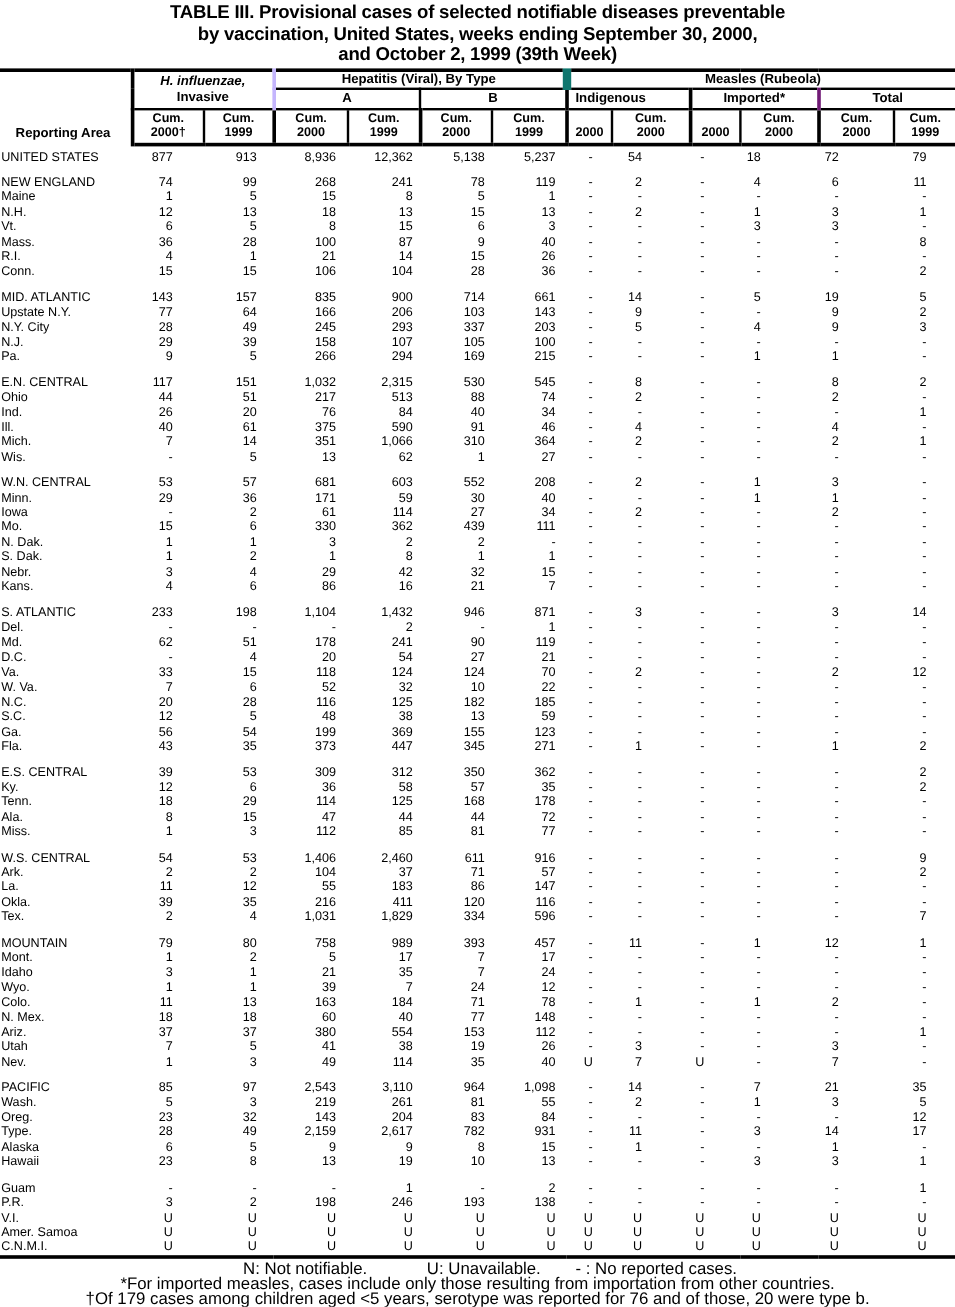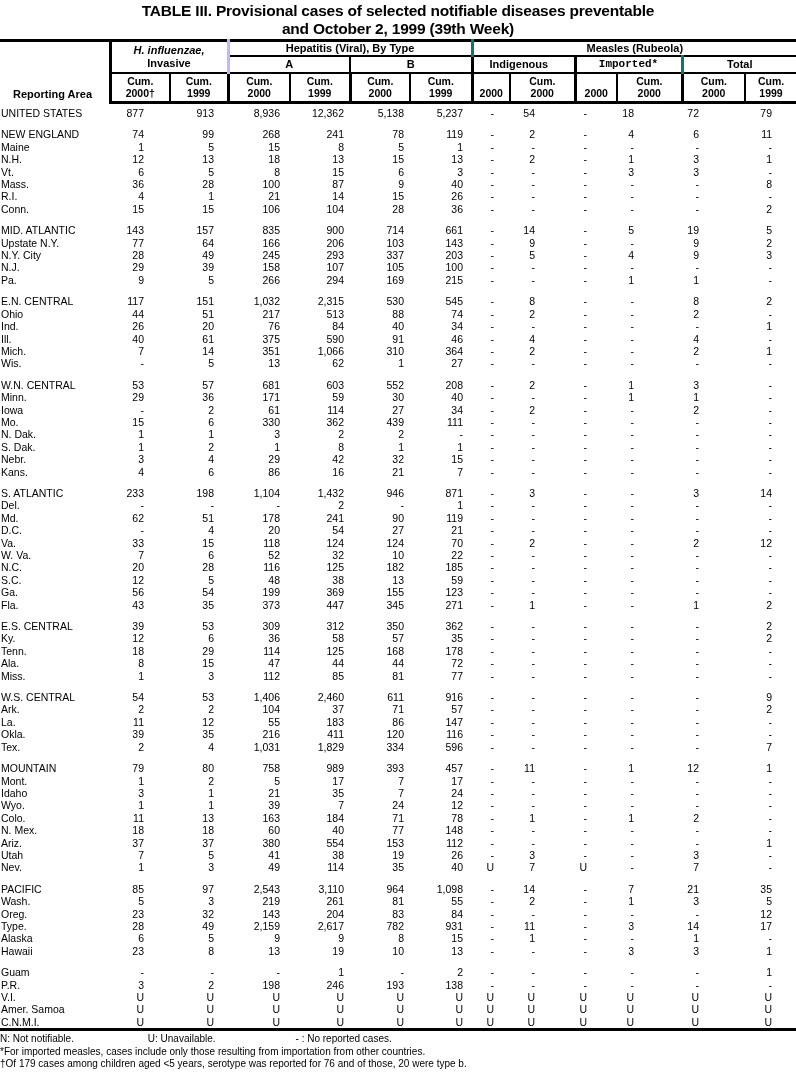--- a/index.html
+++ b/index.html
@@ -42,27 +42,27 @@
   th.ra {
     text-align: left;
     vertical-align: bottom;
     padding: 0 0 2px 13px;
     border-right: 3px solid #000;
     font-size: 11px;
   }
   th.hib { border-right: 3px solid #c4b5fd; border-bottom: 2px solid #000; }
   th.hib .line { display: block; }
   .it { font-style: italic; }
-  th.hep { border-right: 3px solid #0f766e; border-bottom: 2px solid #000; }
+  th.hep { border-right: 7px solid #0f766e; border-bottom: 2px solid #000; }
   th.mea { border-bottom: 2px solid #000; }
   tr.subrow th { border-bottom: 2px solid #000; height: 17px; }
   th.subA { border-right: 2px solid #000; }
   th.subB { border-right: 3px solid #000; }
-  th.subI { border-right: 3px solid #000; text-align: left; padding-left: 16px; }
-  th.subM { border-right: 3px solid #0f766e; font-family: Liberation Mono, monospace; }
+  th.subI { border-right: 3px solid #000; text-align: left; padding-left: 6px; }
+  th.subM { border-right: 3px solid #701a75; }
   tr.cols th {
     vertical-align: bottom;
     white-space: pre-line;
     font-size: 10.5px;
     line-height: 11.5px;
     padding: 2px 0 2px;
     border-bottom: 3px solid #000;
     margin-left: 36px;
   }
   tr.cols th.gl2 { border-left: 2px solid #000; }
@@ -88,34 +88,36 @@
   td.c6  { padding-right: 9px;  }
   td.c7  { padding-right: 16px; }
   td.c8  { padding-right: 40px; }
   td.c9  { padding-right: 30px; }
   td.c10 { padding-right: 48px; }
   td.c11 { padding-right: 46px; }
   td.c12 { padding-right: 24px; }
 
   
   .footnotes {
-    font-size: 10px;
+    font-size: 14px;
     line-height: 12.5px;
     padding-top: 2px;
+    text-align: center;
   }
   .fn-row span { display: inline-block; }
   .fn-key { min-width: 145px; }
 </style>
 </head>
 <body>
 
 <div class="page">
 
   <div class="title">
     <div>TABLE III. Provisional cases of selected notifiable diseases preventable</div>
+    <div>by vaccination, United States, weeks ending September 30, 2000,</div>
     <div>and October 2, 1999 (39th Week)</div>
   </div>
 
   <table>
     <colgroup>
       <col style="width:110px">
         <col style="width:60px">
         <col style="width:58px">
       <col style="width:62px">
         <col style="width:60px">

